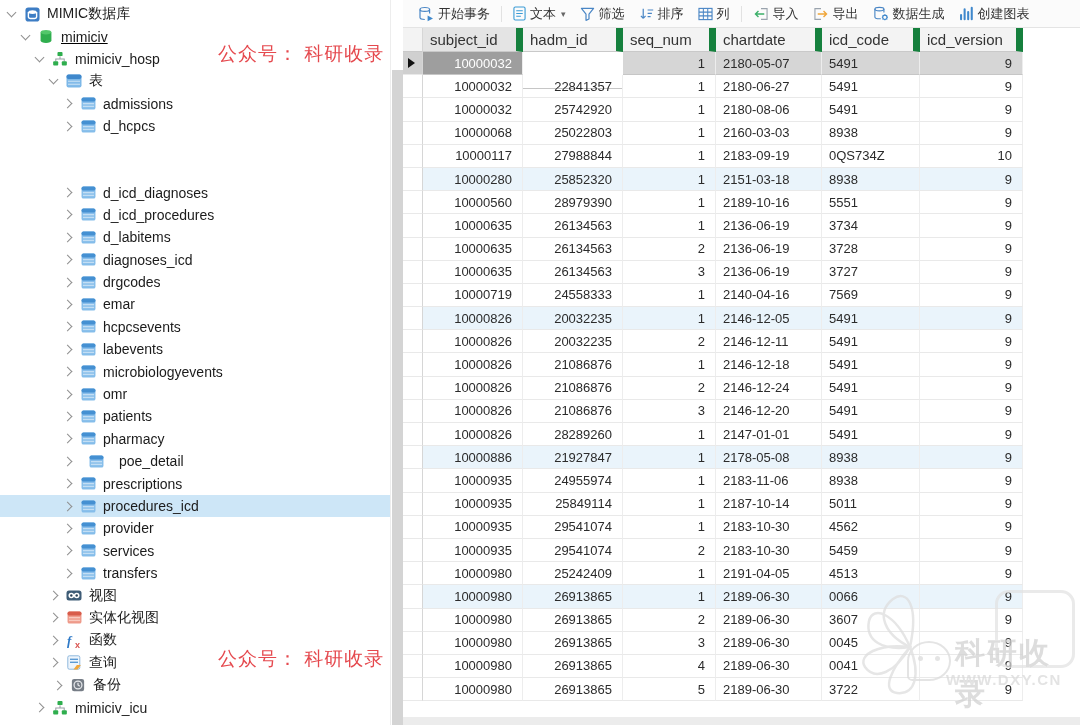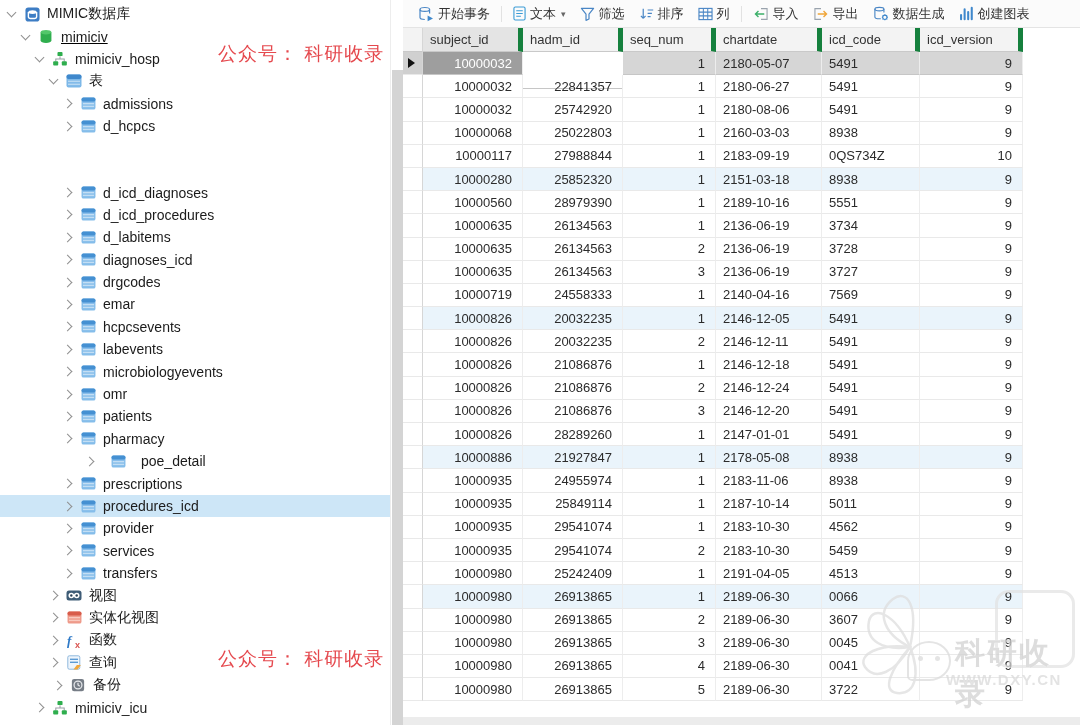--- a/index.html
+++ b/index.html
@@ -29,21 +29,21 @@
   #toolbar { height:28px; display:flex; align-items:center; padding-left:8px; background:#fbfbfb; border-bottom:1px solid #e4e4e4; }
   .tb-btn { display:flex; align-items:center; gap:4px; padding:0 7px; height:24px; font-size:13px; color:#333; cursor:default; }
   .tb-btn svg { display:block; }
   .tb-caret { font-size:9px; color:#666; margin-left:1px; }
   .tb-sep { width:1px; height:16px; background:#e2e2e2; margin:0 4px; flex:none; }
 
   
   #grid { position:relative; }
   .g-row { display:flex; }
   .g-head { height:24px; }
-  .g-head .g-cell { background:#f3f3f3; border-right:5px solid #15803d; border-bottom:1px solid #c9c9c9; font-size:13px; color:#333; display:flex; align-items:center; padding-left:7px; }
+  .g-head .g-cell { background:#f3f3f3; border-right:7px solid #15803d; border-bottom:1px solid #c9c9c9; font-size:15px; color:#333; display:flex; align-items:center; padding-left:7px; }
   .g-head .g-cell.colsel { background:#e4e4e4; }
   .g-gutter { width:20px; flex:none; background:#fff; border-right:1px solid #d6d6d6; border-bottom:1px solid #e9e9e9; position:relative; }
   .g-head .g-gutter { background:#f3f3f3; border-bottom:1px solid #c9c9c9; }
   .g-body-row { height:23.2px; }
   .g-cell { flex:none; font-size:13px; color:#2b2b2b; display:flex; align-items:center; border-right:1px solid #ededed; border-bottom:1px solid #e9e9e9; overflow:hidden; }
   .g-cell.al-r { justify-content:flex-end; padding-right:10px; }
   .g-cell.al-l { justify-content:flex-start; padding-left:7px; }
   .g-body-row.tinted .g-cell { background:#eaf4fb; }
   .g-body-row.rowsel .g-cell { background:#d6d6d6; border-bottom-color:#c6c6c6; }
   .g-body-row.rowsel .g-cell.cellsel { background:#9e9e9e; color:#fff; }
@@ -273,21 +273,21 @@
         <span class="tree-ico">
           <svg width="15" height="13" viewBox="0 0 16 14">
             <rect x="0.5" y="0.5" width="15" height="13" rx="2" fill="#85bdea"></rect>
             <rect x="0.5" y="0.5" width="15" height="4.4" rx="2" fill="#4590d2"></rect>
             <rect x="2" y="6.4" width="12" height="1.5" fill="#c3def4"></rect>
             <rect x="2" y="9.4" width="12" height="1.5" fill="#c3def4"></rect>
           </svg>
         </span>
         <span class="tree-label">pharmacy</span>
       </div>
-      <div class="tree-row" style="padding-left: 86px; gap: 8px;">
+      <div class="tree-row" style="padding-left: 64px; gap: 8px;">
         <span class="chev right"></span>
         <span class="tree-ico">
           <svg width="15" height="13" viewBox="0 0 16 14">
             <rect x="0.5" y="0.5" width="15" height="13" rx="2" fill="#85bdea"></rect>
             <rect x="0.5" y="0.5" width="15" height="4.4" rx="2" fill="#4590d2"></rect>
             <rect x="2" y="6.4" width="12" height="1.5" fill="#c3def4"></rect>
             <rect x="2" y="9.4" width="12" height="1.5" fill="#c3def4"></rect>
           </svg>
         </span>
         <span class="tree-label">poe_detail</span>

